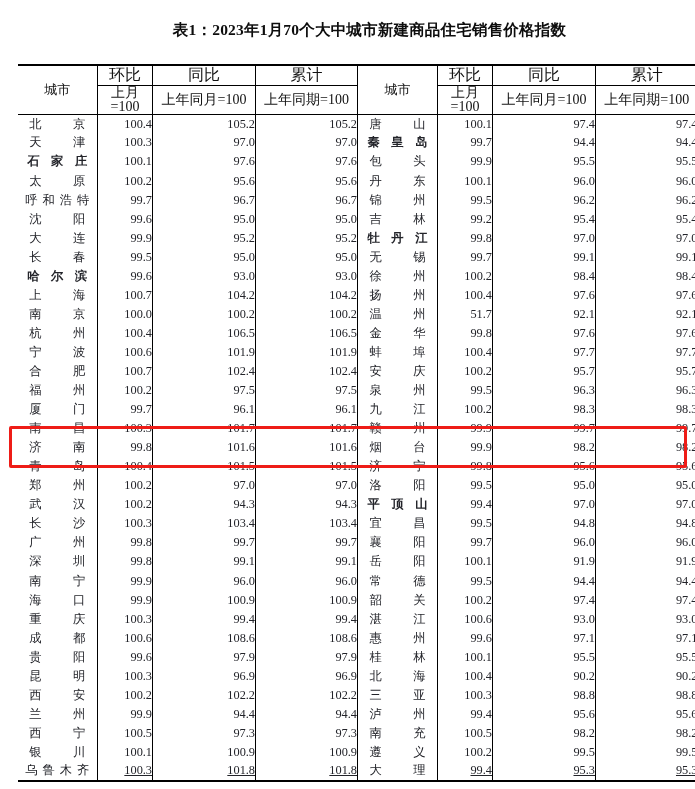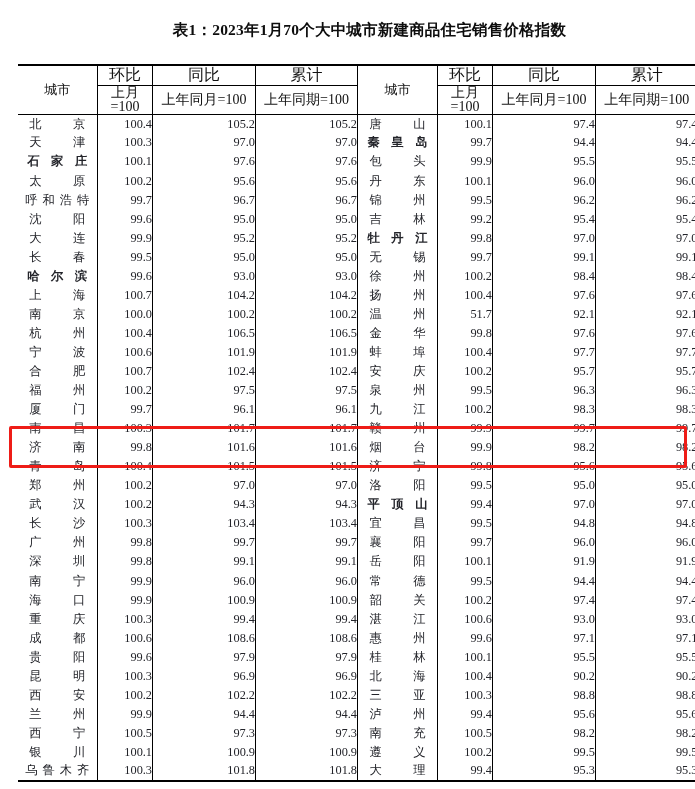--- a/index.html
+++ b/index.html
@@ -38,21 +38,21 @@
     table-layout: fixed;
     font-size: 12px;
   }
   table.idx col.c-city { width: 80px; }
   table.idx col.c-mom  { width: 55px; }
   table.idx col.c-yoy  { width: 103px; }
   table.idx col.c-cum  { width: 102px; }
 
   
   table.idx thead tr.hdr-top th { border-top: 2.2px solid #000; }
-  table.idx tbody tr:last-child td { border-bottom: 2.2px solid #000; }
+  table.idx tbody tr:last-child td { border-bottom: 2.2px solid #000; text-decoration: underline; }
 
   table.idx th, table.idx td {
     border-left: 1px solid #000;
     border-right: 1px solid #000;
     padding: 0;
     line-height: 1;
     font-weight: normal;
   }
   
   table.idx th:first-child, table.idx td:first-child { border-left: none; }

